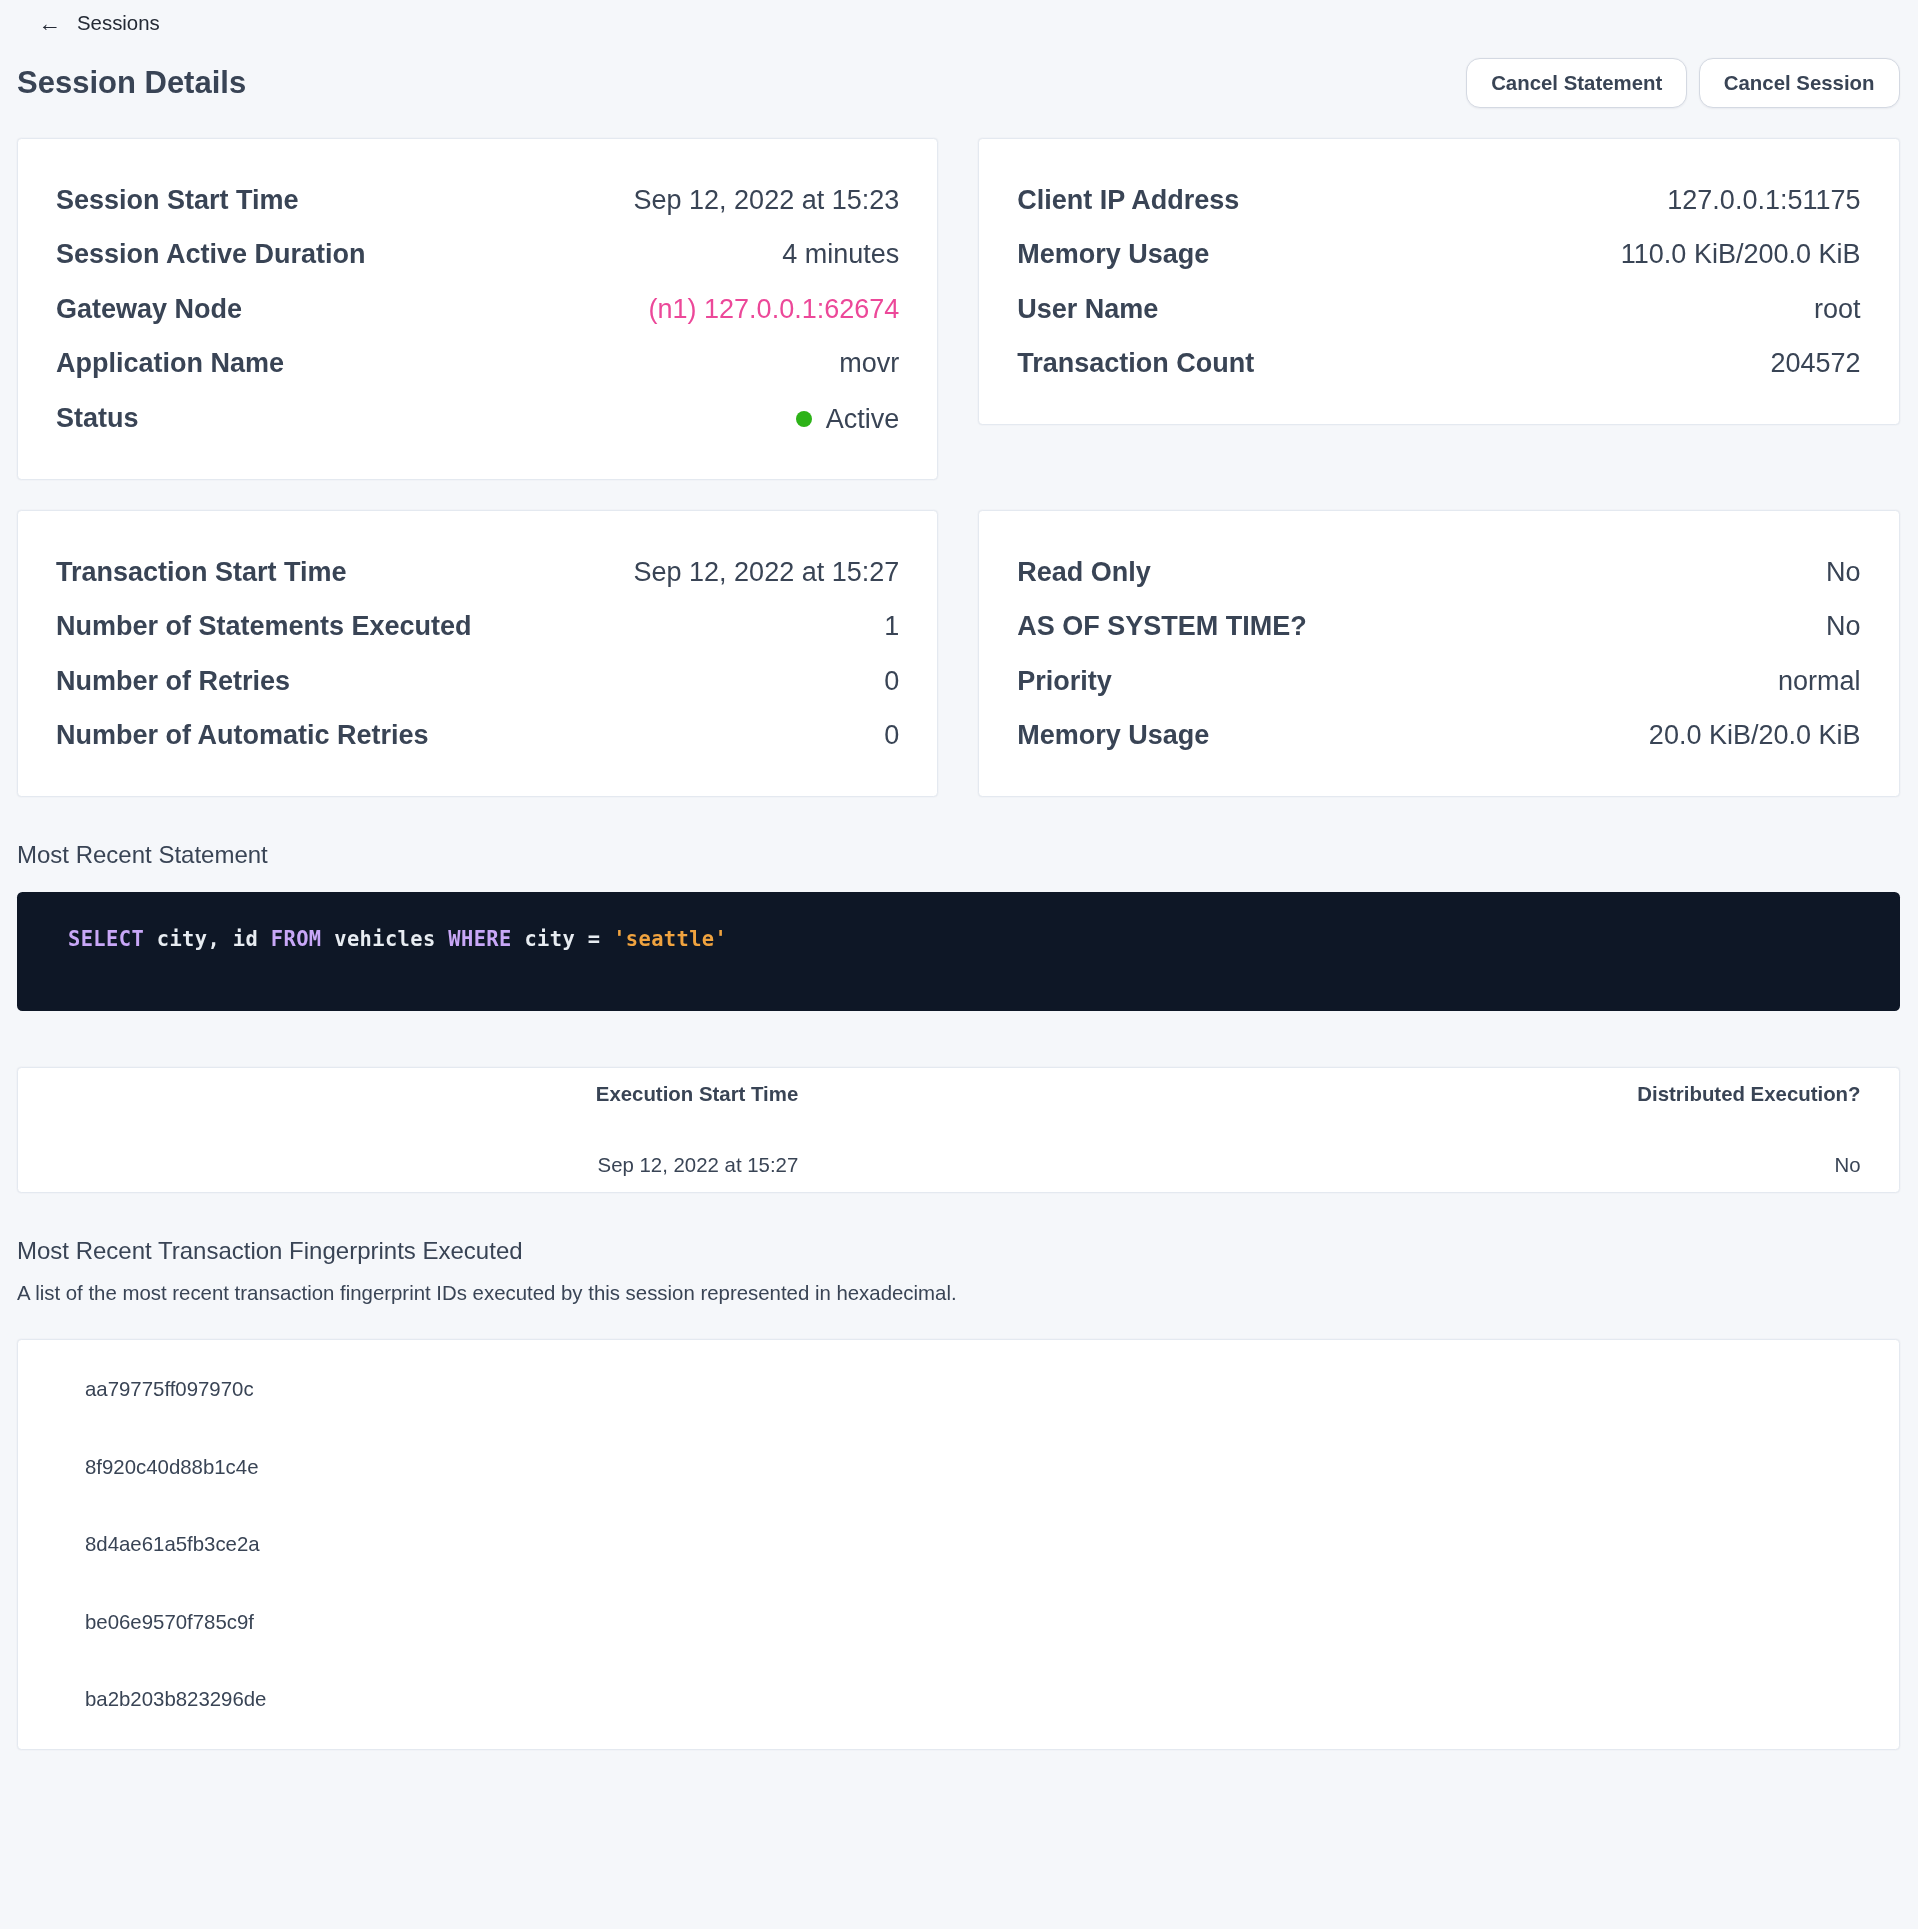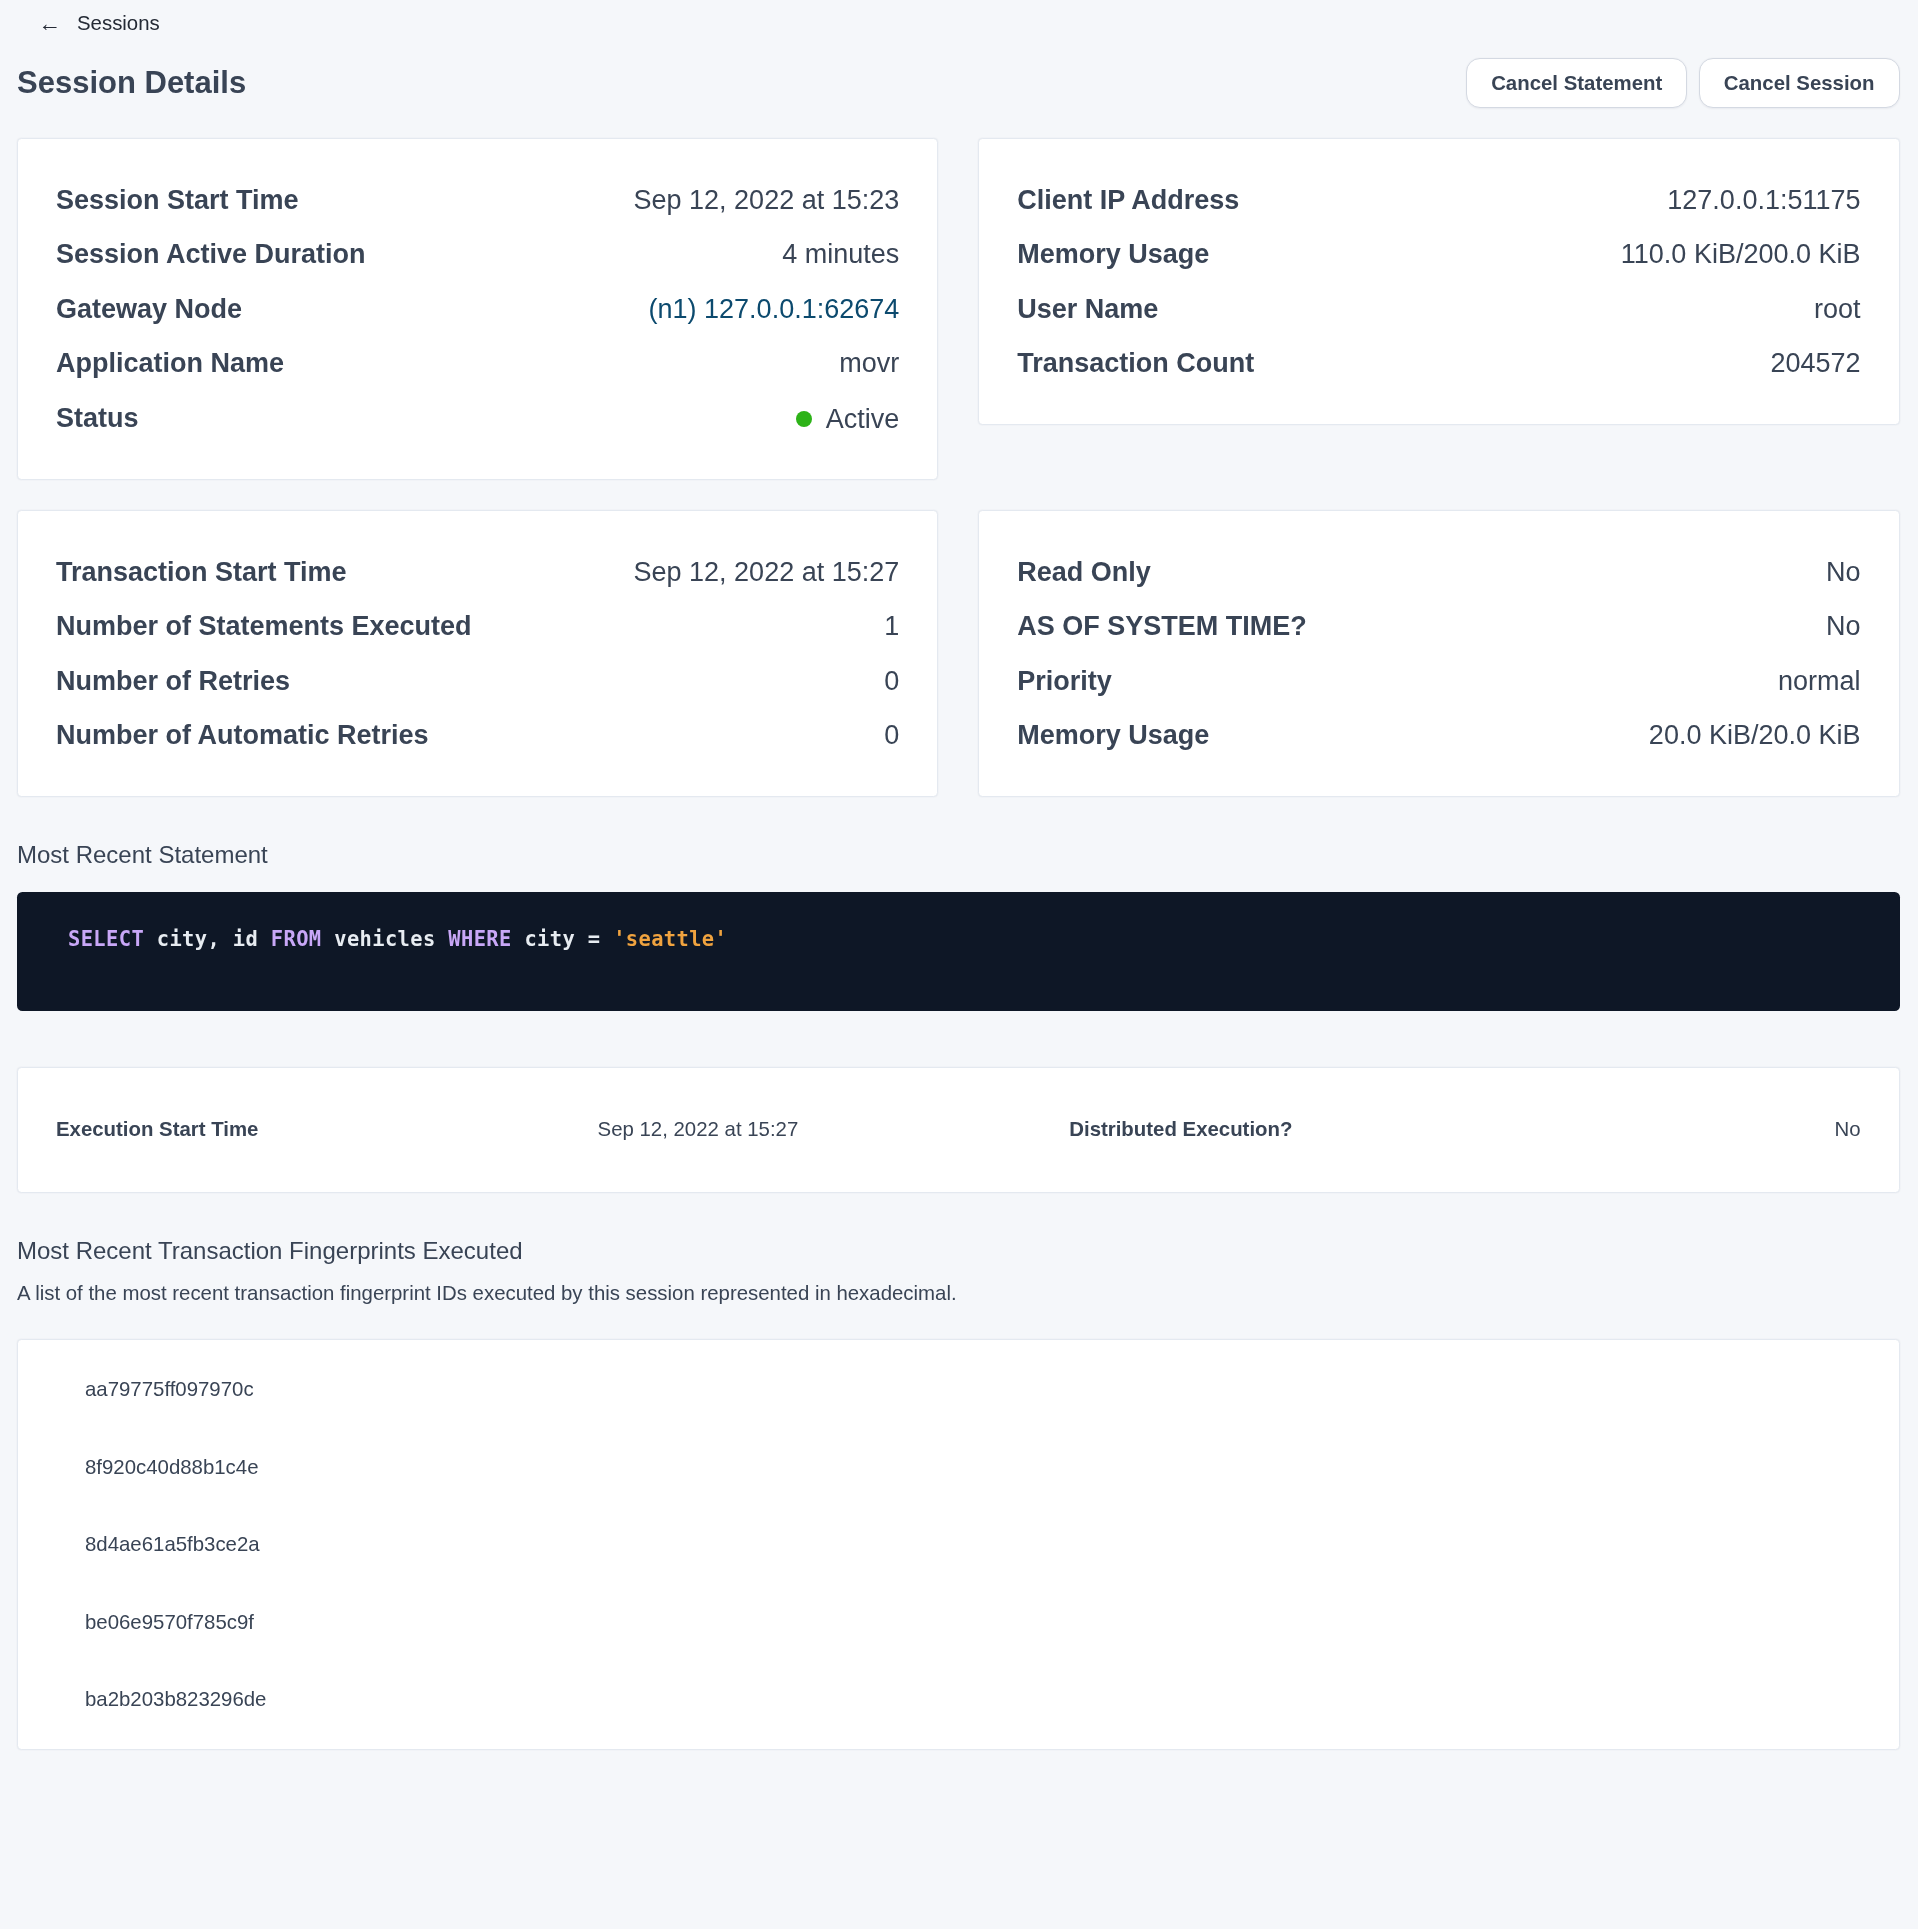--- a/index.html
+++ b/index.html
@@ -47,21 +47,21 @@
     border: 0.9px solid #e4e9f0; border-radius: 4.4px;
     box-shadow: 0 0 1.8px rgba(33,42,64,0.08);
     padding: 33px 38px;
   }
   .info-row {
     display: flex; justify-content: space-between; align-items: baseline;
     padding: 13.3px 0; font-size: 27px; line-height: 28px;
   }
   .label { font-weight: 700; color: #394455; }
   .value { color: #394455; text-align: right; }
-  .link { color: #0c4a6e; text-decoration: none; cursor: pointer; }
+  .link { color: #ec4899; text-decoration: none; cursor: pointer; }
   .status-wrap { display: flex; align-items: center; gap: 13.3px; }
   .dot {
     display: inline-block; width: 16px; height: 16px; border-radius: 50%;
     background: #2db318;
   }
 
   
   h2.section-title {
     font-size: 24px; font-weight: 400; color: #394455;
     margin-top: 44px; margin-bottom: 23px;
@@ -83,21 +83,21 @@
   .tok-plain { color: #e7ecf1; }
   .tok-str { color: #f0a33f; }
 
   
   .exec-card {
     margin-top: 56px; height: 126px;
     display: flex; align-items: center;
     padding-top: 0; padding-bottom: 0;
   }
   .exec-grid { width: 100%; display: grid; grid-template-columns: 1fr 1fr; }
-  .exec-pair { display: flex; justify-content: space-between; align-items: center; font-size: 20.4px; }
+  .exec-pair { display: flex; justify-content: space-between; align-items: flex-end; font-size: 20.4px; flex-direction: column; }
   .exec-pair.first { padding-right: 160px; }
   .exec-pair.second { padding-left: 111px; gap: 48px; }
 
   
   .fp-card { margin-top: 34px; padding: 10.6px 38px; }
   .fp-row { padding: 25px 0 25px 29px; font-size: 20.4px; color: #394455; line-height: 27.5px; }
 </style>
 </head>
 <body>
 

